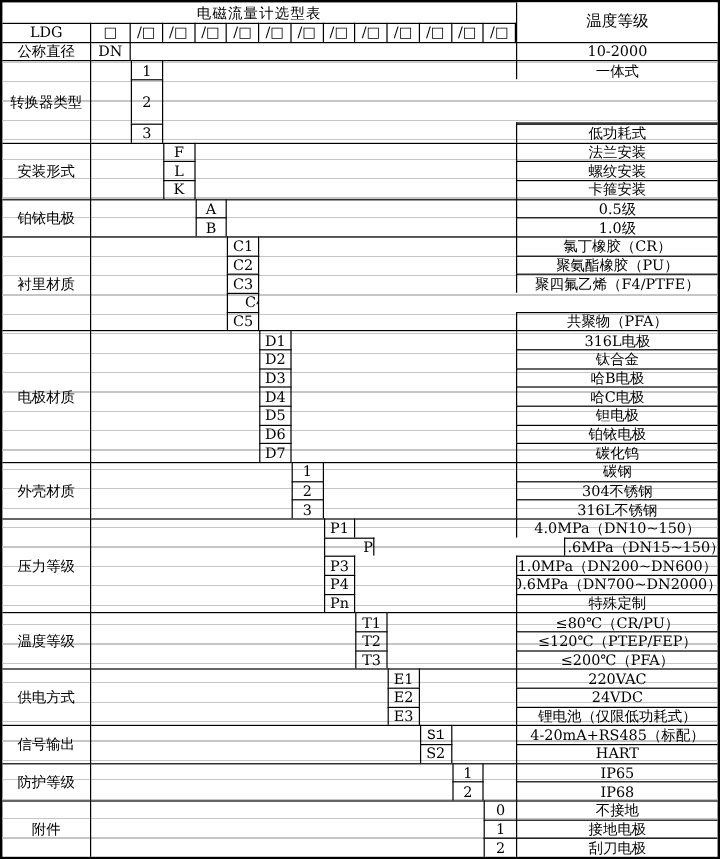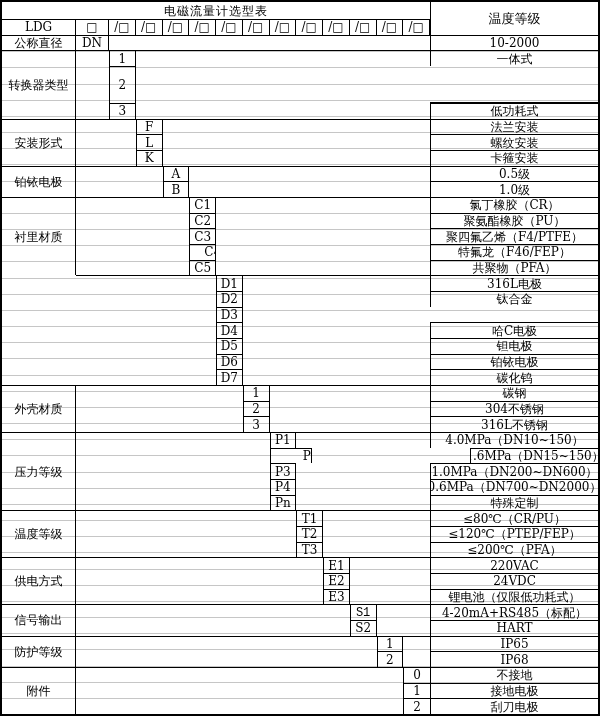--- a/index.html
+++ b/index.html
@@ -89,30 +89,31 @@
     <div class="cell spacer" style="grid-area: 10 / 6 / 12 / 15;"></div>
     <div class="cell label" style="grid-area: 12 / 1 / 17 / 2;">衬里材质</div>
     <div class="cell spacer" style="grid-area: 12 / 2 / 17 / 6;"></div>
     <div class="cell code" style="grid-area: 12 / 6 / 13 / 7;">C1</div>
     <div class="cell desc" style="grid-area: 12 / 15 / 13 / 16;">氯丁橡胶（CR）</div>
     <div class="cell code" style="grid-area: 13 / 6 / 14 / 7;">C2</div>
     <div class="cell desc" style="grid-area: 13 / 15 / 14 / 16;">聚氨酯橡胶（PU）</div>
     <div class="cell code" style="grid-area: 14 / 6 / 15 / 7;">C3</div>
     <div class="cell desc" style="grid-area: 14 / 15 / 15 / 16;">聚四氟乙烯（F4/PTFE）</div>
     <div class="cell code" style="grid-area: 15 / 6 / 16 / 7; padding-left: 20px;">C4</div>
-    <div class="cell desc" style="grid-area: 15 / 15 / 16 / 16;">特氟龙（F46/FEP）</div>
     <div class="cell code" style="grid-area: 16 / 6 / 17 / 7;">C5</div>
     <div class="cell desc" style="grid-area: 16 / 15 / 17 / 16;">共聚物（PFA）</div>
     <div class="cell spacer" style="grid-area: 12 / 7 / 17 / 15;"></div>
+    <div class="cell label" style="grid-area: 17 / 1 / 24 / 2;">电极材质</div>
     <div class="cell spacer" style="grid-area: 17 / 2 / 24 / 7;"></div>
     <div class="cell code" style="grid-area: 17 / 7 / 18 / 8;">D1</div>
     <div class="cell desc" style="grid-area: 17 / 15 / 18 / 16;">316L电极</div>
     <div class="cell code" style="grid-area: 18 / 7 / 19 / 8;">D2</div>
     <div class="cell desc" style="grid-area: 18 / 15 / 19 / 16;">钛合金</div>
     <div class="cell code" style="grid-area: 19 / 7 / 20 / 8;">D3</div>
+    <div class="cell desc" style="grid-area: 19 / 15 / 20 / 16;">哈B电极</div>
     <div class="cell code" style="grid-area: 20 / 7 / 21 / 8;">D4</div>
     <div class="cell desc" style="grid-area: 20 / 15 / 21 / 16;">哈C电极</div>
     <div class="cell code" style="grid-area: 21 / 7 / 22 / 8;">D5</div>
     <div class="cell desc" style="grid-area: 21 / 15 / 22 / 16;">钽电极</div>
     <div class="cell code" style="grid-area: 22 / 7 / 23 / 8;">D6</div>
     <div class="cell desc" style="grid-area: 22 / 15 / 23 / 16;">铂铱电极</div>
     <div class="cell code" style="grid-area: 23 / 7 / 24 / 8;">D7</div>
     <div class="cell desc" style="grid-area: 23 / 15 / 24 / 16;">碳化钨</div>
     <div class="cell spacer" style="grid-area: 17 / 8 / 24 / 15;"></div>
     <div class="cell label" style="grid-area: 24 / 1 / 27 / 2;">外壳材质</div>

